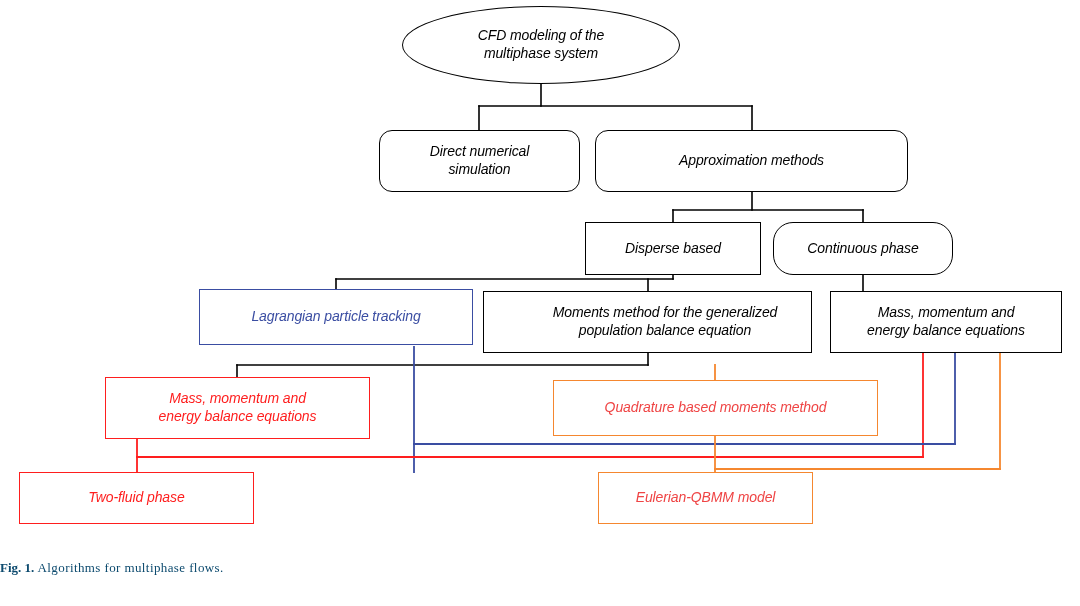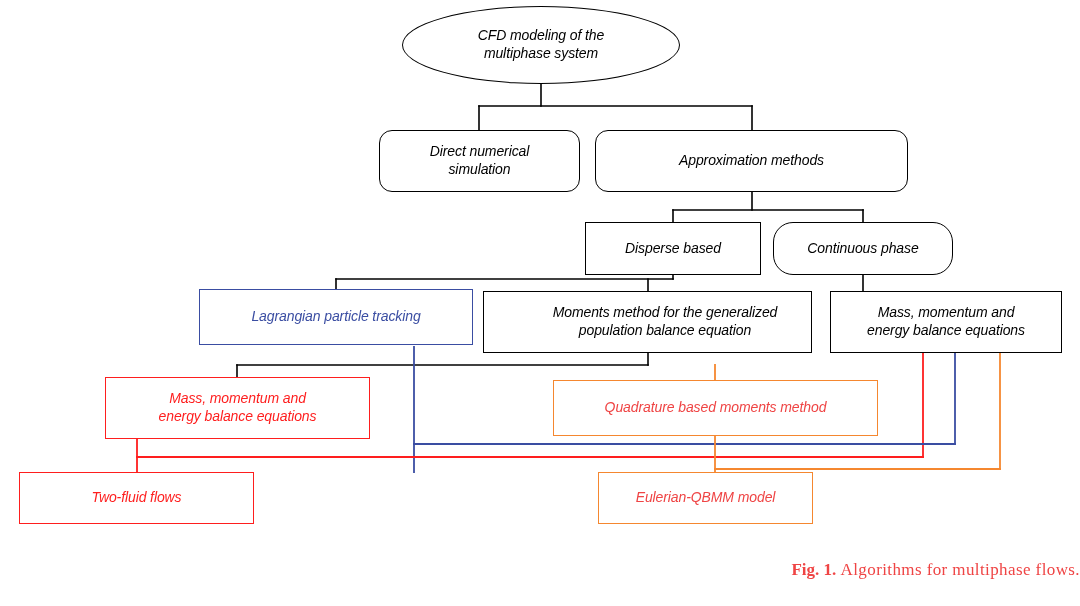--- a/index.html
+++ b/index.html
@@ -66,24 +66,24 @@
   }
   .node.orange {
     border-color: #f5872f;
     color: #ef4444;
   }
   #caption {
     position: absolute;
     left: 0;
     top: 560px;
     width: 1080px;
-    text-align: right;
+    text-align: left;
     font-family: "Liberation Serif", serif;
-    font-size: 17px;
-    color: #ef4444;
+    font-size: 13px;
+    color: #0c4a6e;
     z-index: 5;
   }
   #caption .lead {
     font-weight: bold;
   }
   #caption .text {
     font-weight: normal;
     letter-spacing: 0.4px;
   }
 </style>
@@ -140,21 +140,21 @@
 population balance equation</span></div>
 
   <div class="node rect" style="left: 830px; top: 291px; width: 232px; height: 62px;"><span>Mass, momentum and
 energy balance equations</span></div>
 
   <div class="node rect red" style="left: 105px; top: 377px; width: 265px; height: 62px;"><span>Mass, momentum and
 energy balance equations</span></div>
 
   <div class="node rect orange" style="left: 553px; top: 380px; width: 325px; height: 56px;"><span>Quadrature based moments method</span></div>
 
-  <div class="node rect red" style="left: 19px; top: 472px; width: 235px; height: 52px;"><span>Two-fluid flows</span></div>
+  <div class="node rect red" style="left: 19px; top: 472px; width: 235px; height: 52px;"><span>Two-fluid phase</span></div>
 
 
   <div class="node rect orange" style="left: 598px; top: 472px; width: 215px; height: 52px;"><span>Eulerian-QBMM model</span></div>
 
   <div id="caption">
     <span class="lead">Fig. 1.</span>
     <span class="text">Algorithms for multiphase flows.</span>
   </div>
 
 </div>

